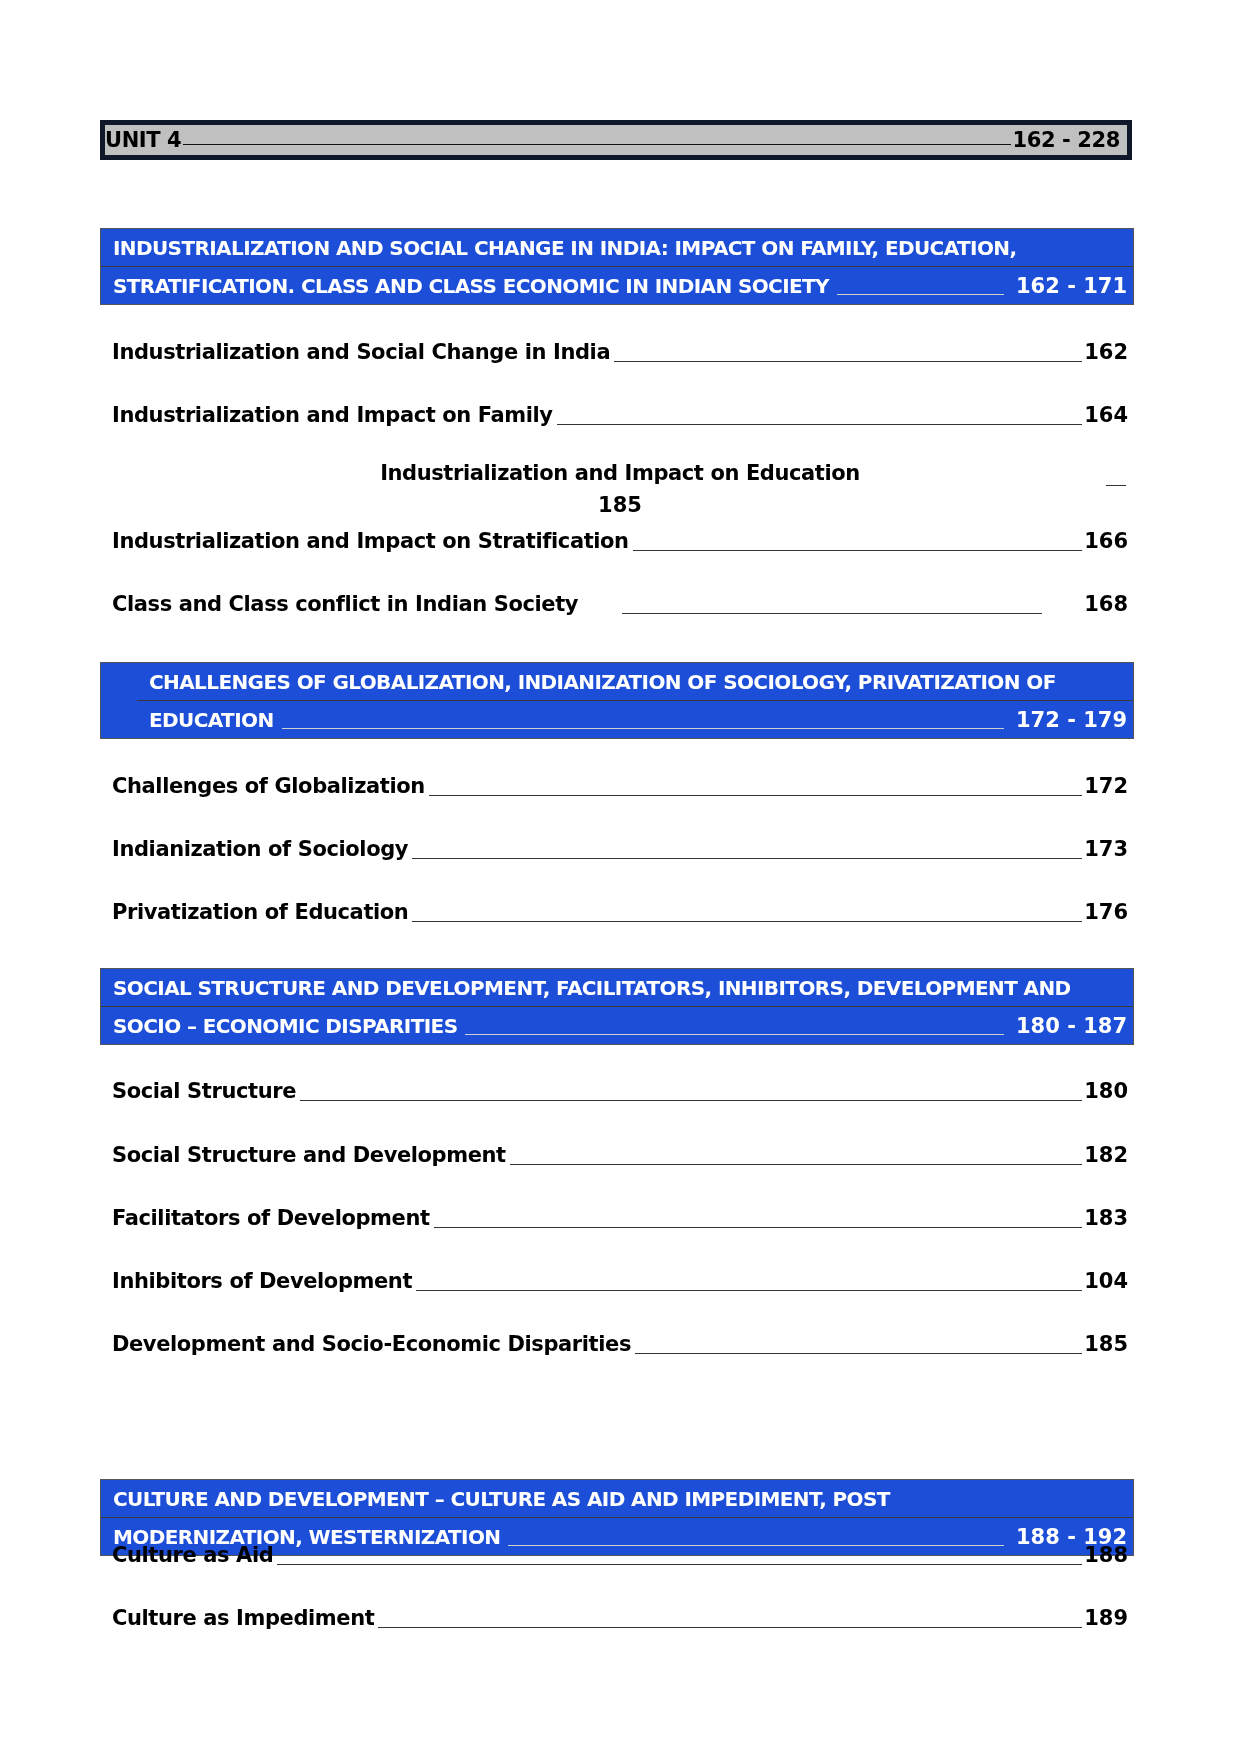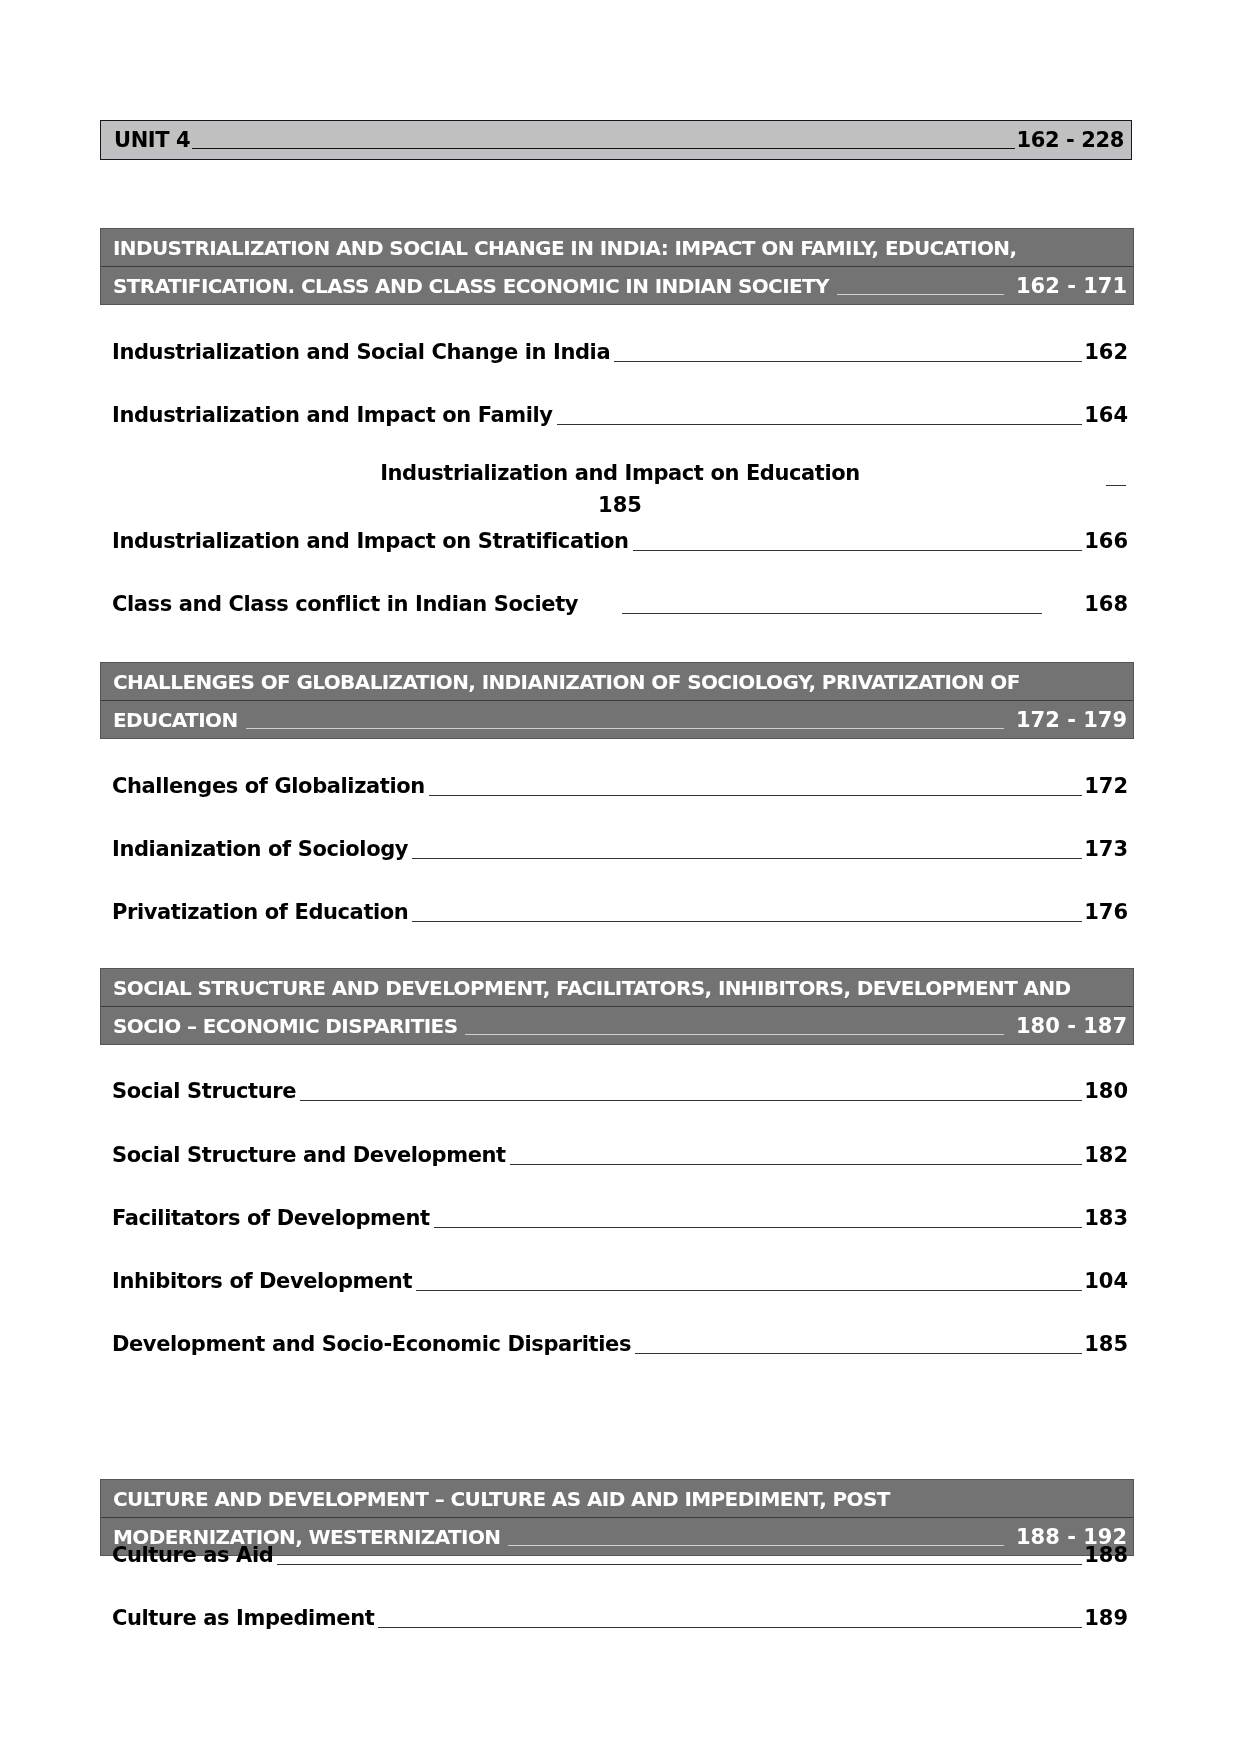--- a/index.html
+++ b/index.html
@@ -3,31 +3,31 @@
 <meta charset="utf-8">
 <style>
   html, body { margin: 0; padding: 0; background: #ffffff; }
   body {
     width: 1241px; height: 1755px; position: relative; overflow: hidden;
     font-family: "DejaVu Sans", "Liberation Sans", sans-serif;
     color: #000;
   }
   .unit-bar {
     position: absolute; left: 100px; top: 120px; width: 1032px; height: 40px;
-    background: #c0c0c0; border: 1px solid #0f172a;
+    background: #c0c0c0; border: 5px solid #0f172a;
     display: flex; align-items: center; box-sizing: border-box;
-    padding: 0 7px 0 13px;
+    padding: 0 7px 0 0;
     font-weight: bold; font-size: 21px; letter-spacing: -0.4px;
   }
   .leader { flex: 1; border-bottom: 1.5px solid #222; margin: 0 2px; align-self: flex-end; margin-bottom: 10px; min-width: 20px; }
   .unit-bar .leader { border-bottom-color: #111; }
 
   .sec-box {
     position: absolute; left: 100px; width: 1034px; box-sizing: border-box;
-    background: #737373; border: 1px solid #555; color: #fff;
+    background: #1d4ed8; border: 1px solid #555; color: #fff;
     font-weight: bold; font-size: 20px; letter-spacing: -0.6px;
   }
   .sec-row { height: 37px; display: flex; align-items: center; padding: 0 6px 0 12px; }
   .sec-row.first { border-bottom: 1px solid #3a3a3a; }
   .sec-row .leader { border-bottom: 1px solid #cfcfcf; margin-bottom: 9px; margin-left: 8px; margin-right: 12px; }
   .sec-range { font-size: 21px; letter-spacing: 0; }
 
   .entry {
     position: absolute; left: 112px; width: 1016px; height: 34px;
     display: flex; align-items: center;
@@ -74,21 +74,21 @@
   <span>Industrialization and Impact on Stratification</span>
   <span class="leader"></span>
   <span class="page">166</span>
 </div>
 <div class="entry" style="top:587px;gap:40px;">
   <span>Class and Class conflict in Indian Society</span>
   <span class="leader"></span>
   <span class="page">168</span>
 </div>
 
-<div class="sec-box" style="top:662px;">
+<div class="sec-box" style="top:662px;padding-left:36px;">
   <div class="sec-row first">
     <span>CHALLENGES OF GLOBALIZATION, INDIANIZATION OF SOCIOLOGY, PRIVATIZATION OF</span>
   </div>
   <div class="sec-row">
     <span>EDUCATION</span>
     <span class="leader"></span>
     <span class="sec-range">172 - 179</span>
   </div>
 </div>
 <div class="entry" style="top:769px;justify-content:flex-end;">

